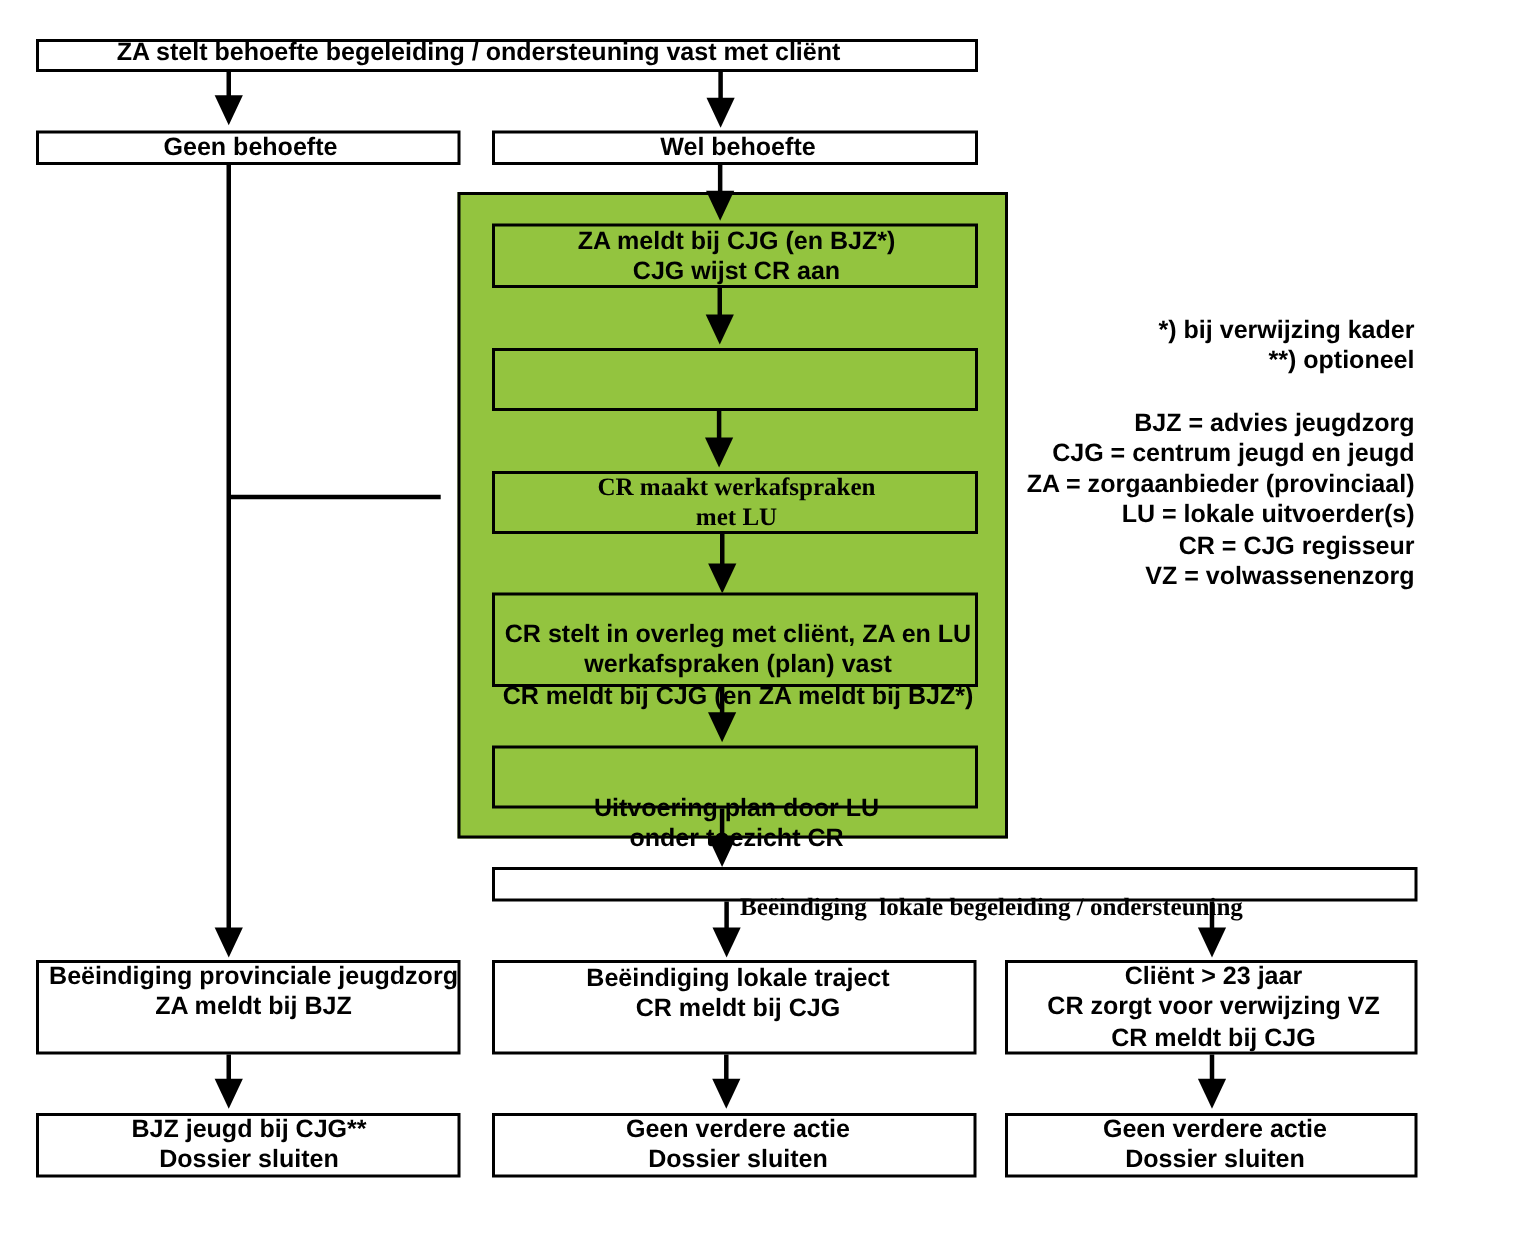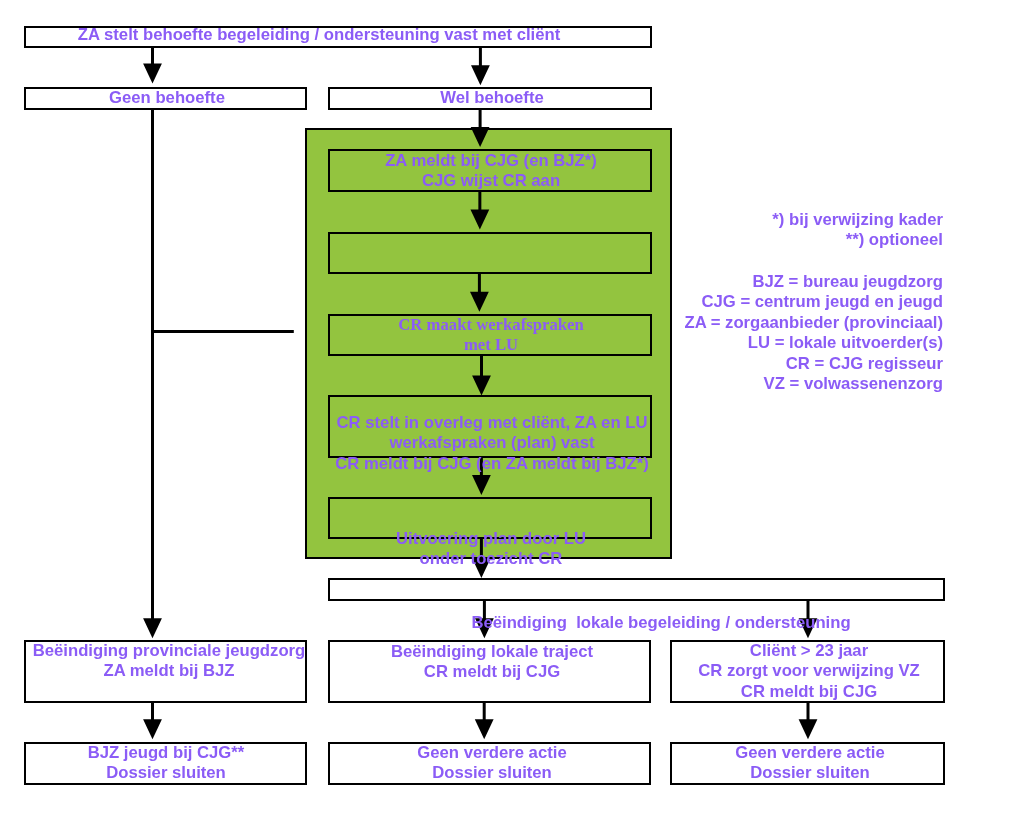--- a/index.html
+++ b/index.html
@@ -10,21 +10,21 @@
     font-family:"Liberation Sans", sans-serif;
   }
   #stage { position:absolute; left:0; top:0; width:1024px; height:825px; }
 
   .node   { position:absolute; border:2px solid #000000; background:#ffffff; }
   .node.green { background:#93c43f; }
   .panel  { position:absolute; background:#93c43f; border:2px solid #000000; }
 
   .label {
     position:absolute; font-weight:bold; font-size:16.70px; line-height:20.4px;
-    color:#8b5cf6; white-space:pre; text-align:center;
+    color:#000000; white-space:pre; text-align:center;
     -webkit-font-smoothing:antialiased;
     will-change:transform;
   }
   .label.right { text-align:right; }
 
   svg.edges {
     position:absolute; left:0; top:0; width:1024px; height:825px; overflow:visible;
   }
 </style>
 </head>
@@ -98,31 +98,31 @@
 
   <div class="label" style="left:192.0px; top:88.1px; width:600px; z-index:4;">Wel behoefte</div>
 
 
   <div class="label" style="left:191.45px; top:315.0px; width:600px; z-index:4;font-family:Liberation Serif, serif;"><span>CR maakt werkafspraken</span><br><span>met LU</span></div>
 
   <div class="label" style="left:191.85px; top:396.6px; width:600px; z-index:4;margin-top:16px;"><span>CR stelt in overleg met cliënt, ZA en LU</span><br><span>werkafspraken (plan) vast</span><br><span>CR meldt bij CJG (en ZA meldt bij BJZ*)</span></div>
 
   <div class="label" style="left:191.3px; top:497.2px; width:600px; z-index:4;margin-top:32px;"><span>Uitvoering plan door LU</span><br><span>onder toezicht CR</span></div>
 
-  <div class="label" style="left:361.4px; top:613px; width:600px; z-index:4;">Beëindiging  lokale begeleiding / ondersteuning</div>
+  <div class="label" style="left:361.4px; top:595px; width:600px; z-index:4;font-family:Liberation Serif, serif;">Beëindiging  lokale begeleiding / ondersteuning</div>
 
   <div class="label" style="left:-131.5px; top:641.4px; width:600px; z-index:4;"><span>Beëindiging provinciale jeugdzorg</span><br><span>ZA meldt bij BJZ</span></div>
 
   <div class="label" style="left:191.65px; top:642.4px; width:600px; z-index:4;"><span>Beëindiging lokale traject</span><br><span>CR meldt bij CJG</span></div>
 
   <div class="label" style="left:508.7px; top:641.4px; width:600px; z-index:4;"><span>Cliënt &gt; 23 jaar</span><br><span>CR zorgt voor verwijzing VZ</span><br><span>CR meldt bij CJG</span></div>
 
   <div class="label" style="left:-134.05px; top:743.0px; width:600px; z-index:4;"><span>BJZ jeugd bij CJG**</span><br><span>Dossier sluiten</span></div>
 
   <div class="label" style="left:192.0px; top:742.8px; width:600px; z-index:4;"><span>Geen verdere actie</span><br><span>Dossier sluiten</span></div>
 
   <div class="label" style="left:510.15px; top:742.8px; width:600px; z-index:4;"><span>Geen verdere actie</span><br><span>Dossier sluiten</span></div>
 
   <div class="label right" style="left:342.5px; top:210.0px; width:600px; z-index:4;"><span>*) bij verwijzing kader</span><br><span>**) optioneel</span></div>
 
-  <div class="label right" style="left:342.5px; top:272.0px; width:600px; z-index:4;"><span>BJZ = bureau jeugdzorg</span><br><span>CJG = centrum jeugd en jeugd</span><br><span>ZA = zorgaanbieder (provinciaal)</span><br><span>LU = lokale uitvoerder(s)</span><br><span>CR = CJG regisseur</span><br><span>VZ = volwassenenzorg</span></div>
+  <div class="label right" style="left:342.5px; top:272.0px; width:600px; z-index:4;"><span>BJZ = advies jeugdzorg</span><br><span>CJG = centrum jeugd en jeugd</span><br><span>ZA = zorgaanbieder (provinciaal)</span><br><span>LU = lokale uitvoerder(s)</span><br><span>CR = CJG regisseur</span><br><span>VZ = volwassenenzorg</span></div>
 
 </div>
 
 </body></html>

